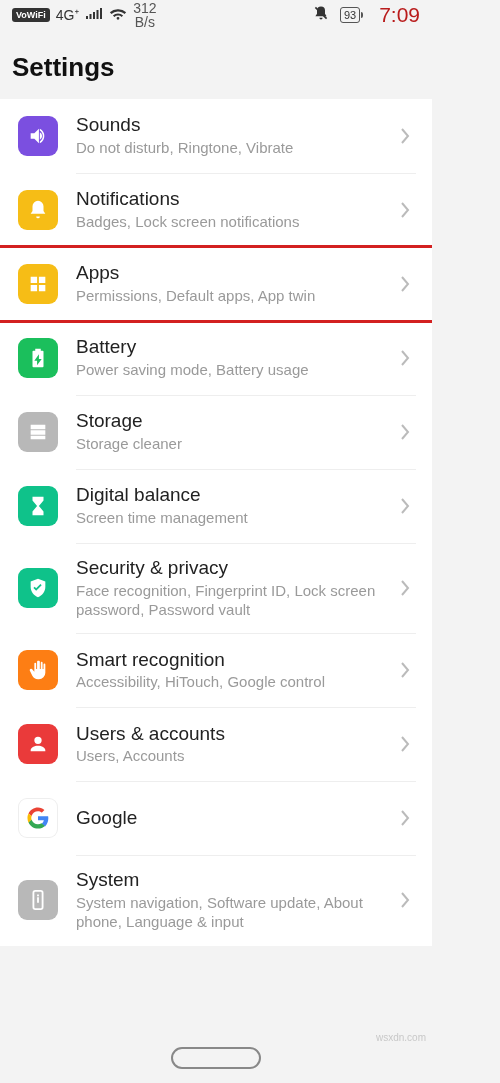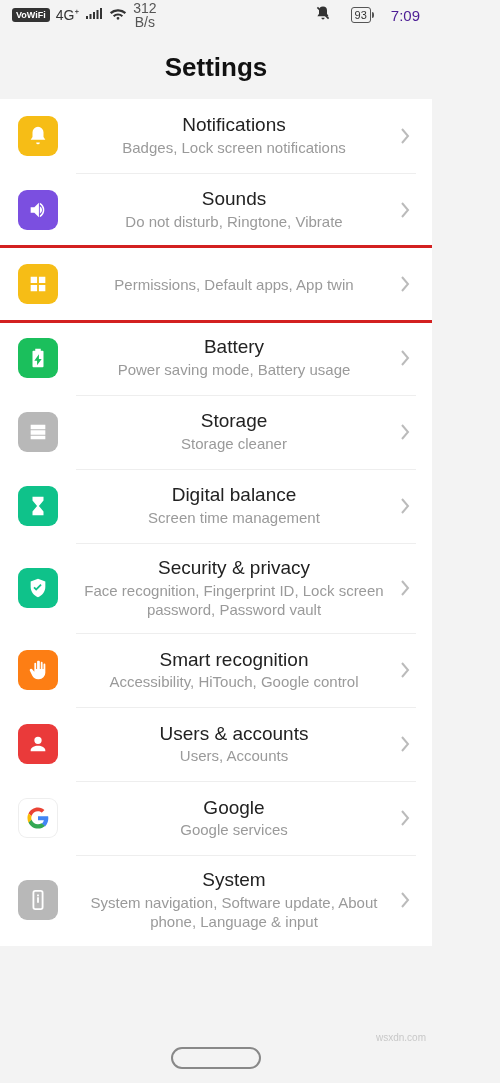--- a/index.html
+++ b/index.html
@@ -1,31 +1,31 @@
 <!DOCTYPE html>
 <html><head>
 <meta charset="utf-8">
 <style>
   * { box-sizing: border-box; margin: 0; padding: 0; }
   html, body { width: 500px; height: 1083px; font-family: -apple-system, "Helvetica Neue", Arial, sans-serif; background: #f3f3f3; color: #222; }
-  .screen { width: 432px; height: 1083px; background: #f3f3f3; position: relative; overflow: hidden; text-align: center; }
+  .screen { width: 432px; height: 1083px; background: #f3f3f3; position: relative; overflow: hidden; }
 
   
   .status-bar { height: 30px; display: flex; align-items: center; justify-content: space-between; padding: 0 12px; font-size: 14px; color: #333; }
   .status-left { display: flex; align-items: center; gap: 6px; }
-  .status-right { display: flex; align-items: center; gap: 20px; }
+  .status-right { display: flex; align-items: center; gap: 11px; }
   .vowifi { background: #333; color: #fff; font-size: 9px; font-weight: bold; padding: 2px 4px; border-radius: 3px; }
   .signal, .wifi { font-size: 15px; color: #333; }
   .four-g { font-size: 14px; color: #333; line-height: 1; }
   .bs { font-size: 14px; color: #555; line-height: 1; }
   .bs-col { display: flex; flex-direction: column; align-items: center; }
   .mute-icon { font-size: 16px; }
   .battery-box { display: inline-flex; align-items: center; border: 1.5px solid #555; border-radius: 3px; padding: 0 3px; font-size: 11px; position: relative; height: 16px; line-height: 14px; }
   .battery-box::after { content: ""; position: absolute; right: -4px; top: 4px; width: 2px; height: 6px; background: #555; border-radius: 0 2px 2px 0; }
-  .clock { font-size: 15px; color: #4c1d95; }
+  .clock { font-size: 21px; color: #b91c1c; margin-left: 8px; }
 
   
   .header { padding: 22px 12px 16px; }
   .header-title { font-size: 26px; font-weight: 700; color: #111; }
 
   
   .list { background: #fff; }
   .row { display: flex; align-items: center; padding: 14px 16px 14px 18px; position: relative; min-height: 74px; }
   .row + .row::before { content: ""; position: absolute; left: 76px; right: 16px; top: 0; height: 1px; background: #eee; }
   .icon-box { width: 40px; height: 40px; border-radius: 9px; flex: 0 0 40px; display: flex; align-items: center; justify-content: center; color: #fff; margin-right: 18px; }
@@ -89,60 +89,61 @@
     </div>
   </div>
 
   <div class="header">
     <div class="header-title">Settings</div>
   </div>
 
   <div class="list">
 
     <div class="row">
+      <div class="icon-box bg-purple">
+        <svg viewBox="0 0 24 24">
+            <path fill="#fff" d="M4 9v6h4l5 5V4L8 9H4zm12.5 3a4.5 4.5 0 00-2.5-4v8a4.5 4.5 0 002.5-4zm-2.5-8v2.1a7 7 0 010 11.8V20a9 9 0 000-16z"></path>
+          </svg>
+      </div>
+      <div class="row-body">
+        <div class="row-title">Sounds</div>
+        <div class="row-sub">Do not disturb, Ringtone, Vibrate</div>
+      </div>
+      <div class="chev">
+          <svg viewBox="0 0 10 16">
+            <path fill="none" stroke="#bbb" stroke-width="2" d="M2 1l6 7-6 7"></path>
+          </svg>
+        </div>
+    </div>
+
+    <div class="row">
       <div class="icon-box bg-yellow">
         <svg viewBox="0 0 24 24">
             <path fill="#fff" d="M12 2a6 6 0 00-6 6v5l-2 3h16l-2-3V8a6 6 0 00-6-6zm-2 17a2 2 0 104 0h-4z"></path>
           </svg>
       </div>
       <div class="row-body">
         <div class="row-title">Notifications</div>
         <div class="row-sub">Badges, Lock screen notifications</div>
       </div>
       <div class="chev">
           <svg viewBox="0 0 10 16">
             <path fill="none" stroke="#bbb" stroke-width="2" d="M2 1l6 7-6 7"></path>
           </svg>
         </div>
     </div>
 
-    <div class="row">
-      <div class="icon-box bg-purple">
-        <svg viewBox="0 0 24 24">
-            <path fill="#fff" d="M4 9v6h4l5 5V4L8 9H4zm12.5 3a4.5 4.5 0 00-2.5-4v8a4.5 4.5 0 002.5-4zm-2.5-8v2.1a7 7 0 010 11.8V20a9 9 0 000-16z"></path>
-          </svg>
-      </div>
-      <div class="row-body">
-        <div class="row-title">Sounds</div>
-        <div class="row-sub">Do not disturb, Ringtone, Vibrate</div>
-      </div>
-      <div class="chev">
-          <svg viewBox="0 0 10 16">
-            <path fill="none" stroke="#bbb" stroke-width="2" d="M2 1l6 7-6 7"></path>
-          </svg>
-        </div>
-    </div>
-
     <div class="row" id="row-apps">
       <div class="icon-box bg-yellow">
         <svg viewBox="0 0 24 24">
             <path fill="#fff" d="M4 4h7v7H4zm9 0h7v7h-7zM4 13h7v7H4zm9 0h7v7h-7z"></path>
           </svg>
       </div>
       <div class="row-body">
+        <div class="row-title">Apps</div>
         <div class="row-sub">Permissions, Default apps, App twin</div>
       </div>
       <div class="chev">
           <svg viewBox="0 0 10 16">
             <path fill="none" stroke="#bbb" stroke-width="2" d="M2 1l6 7-6 7"></path>
           </svg>
         </div>
     </div>
 
     <div class="row">
@@ -251,21 +252,20 @@
       <div class="icon-box google-wrap">
         <svg viewBox="0 0 48 48" width="26" height="26">
           <path fill="#EA4335" d="M24 9.5c3.7 0 6.6 1.6 8.1 2.9l5.9-5.8C34.4 3.1 29.7 1 24 1 14.8 1 6.9 6.4 3.2 14.2l6.9 5.4C11.9 13.6 17.4 9.5 24 9.5z"></path>
           <path fill="#4285F4" d="M46.5 24.5c0-1.6-.1-3.1-.4-4.5H24v9h12.7c-.6 3-2.4 5.6-5 7.3l7.7 6C43.9 38 46.5 31.9 46.5 24.5z"></path>
           <path fill="#FBBC05" d="M10.1 28.4A14.7 14.7 0 019.3 24c0-1.5.3-3 .8-4.4l-6.9-5.4A23 23 0 001 24c0 3.7.9 7.2 2.4 10.2l6.7-5.8z"></path>
           <path fill="#34A853" d="M24 47c6.2 0 11.4-2 15.2-5.6l-7.7-6c-2 1.4-4.7 2.3-7.5 2.3-6.6 0-12.1-4.1-13.9-9.9l-6.7 5.8C6.9 41.6 14.8 47 24 47z"></path>
         </svg>
       </div>
       <div class="row-body">
         <div class="row-title">Google</div>
-        <div class="row-sub">Google services</div>
       </div>
       <div class="chev">
           <svg viewBox="0 0 10 16">
             <path fill="none" stroke="#bbb" stroke-width="2" d="M2 1l6 7-6 7"></path>
           </svg>
         </div>
     </div>
 
     <div class="row">
       <div class="icon-box bg-gray">

